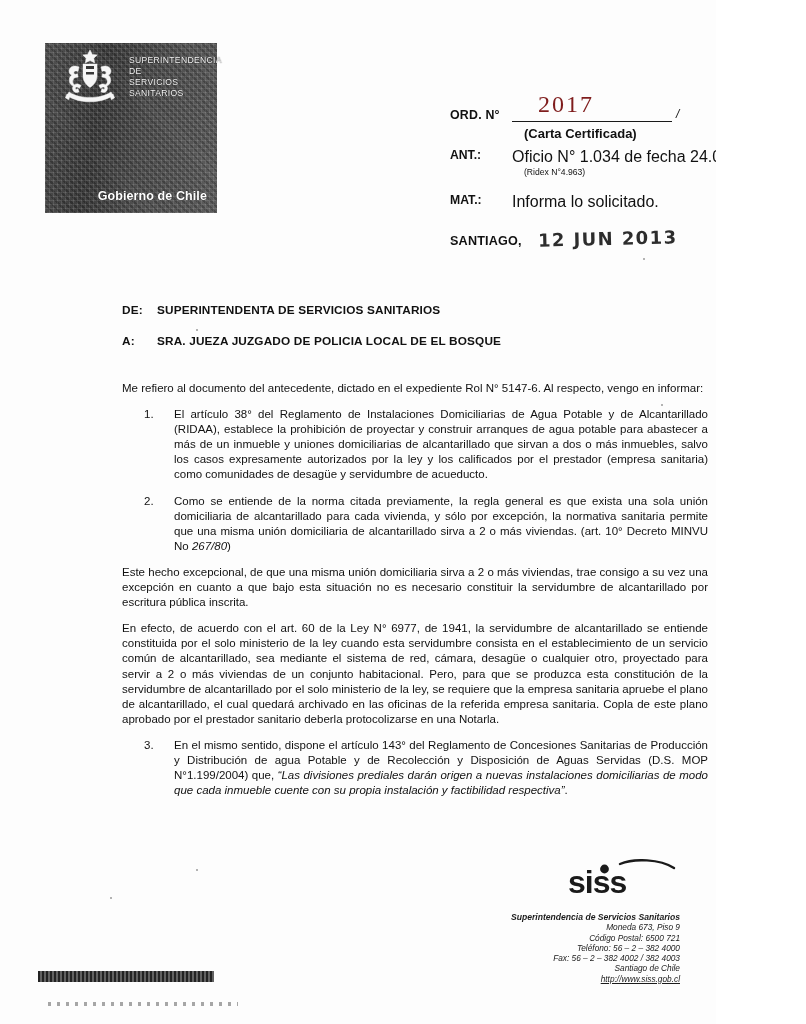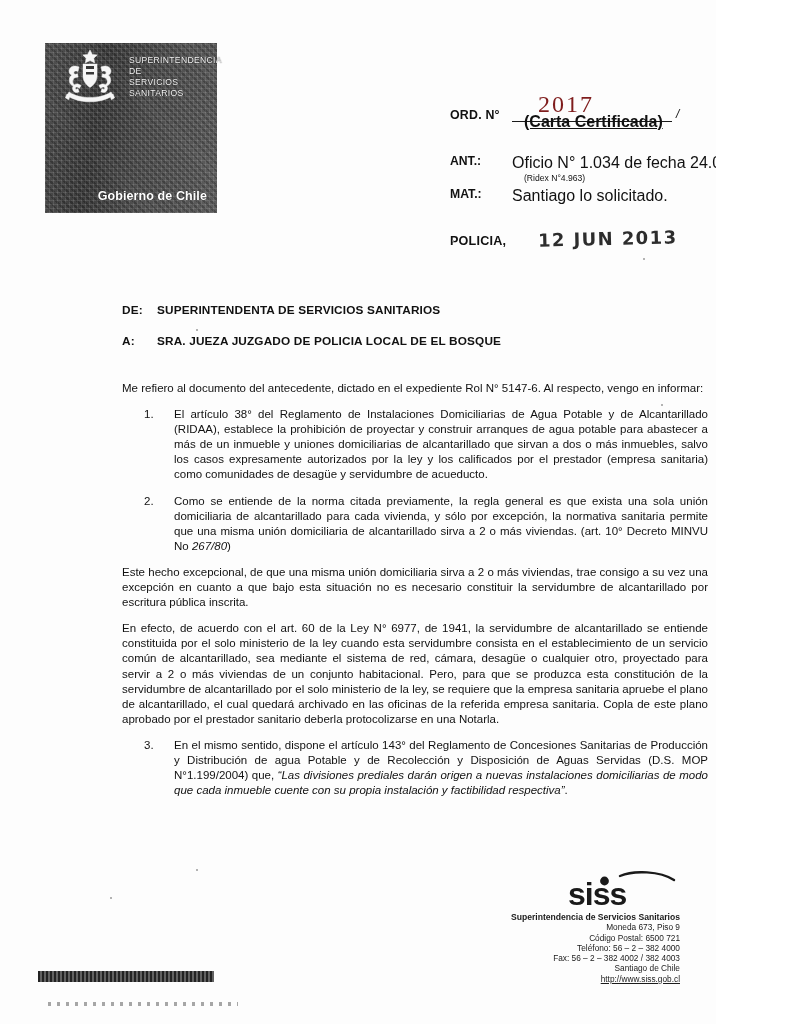--- a/index.html
+++ b/index.html
@@ -111,24 +111,23 @@
   .ord-slash {
     position: absolute;
     left: 226px;
     top: 7px;
     font-size: 12px;
     font-style: italic;
   }
   .carta {
     position: absolute;
     left: 74px;
-    top: 13px;
-    font-weight: bold;
-    font-size: 16px;
-    text-decoration: underline;
+    top: 26px;
+    font-weight: bold;
+    font-size: 13px;
   }
   .ref-row {
     position: relative;
     margin-top: 0;
     min-height: 18px;
   }
   .ref-key {
     position: absolute;
     left: 0;
     font-weight: bold;
@@ -235,24 +234,25 @@
     width: 300px;
   }
   .siss-logo {
     display: block;
     margin-left: auto;
     margin-right: 0;
     width: 116px;
     height: 40px;
   }
   .footer-lines {
-    margin-top: 1px;
+    margin-top: 13px;
     font-size: 8.3px;
     line-height: 10.3px;
     color: #1b1b1b;
+    font-style: italic;
   }
   .footer-lines .org { font-weight: bold; font-size: 8.6px; }
   .footer-lines .url { text-decoration: underline; }
 
   
   .scan-bar {
     position: absolute;
     left: 38px;
     bottom: 42px;
     width: 176px;
@@ -308,33 +308,33 @@
   <div class="refblock">
 
     <div class="ord-row">
       <span class="ord-label">ORD.  N°</span>
       <span class="ord-rule"></span>
       <span class="ord-number">2017</span>
       <span class="ord-slash">/</span>
       <span class="carta">(Carta Certificada)</span>
     </div>
 
-    <div class="ref-row" style="margin-top:30px;">
+    <div class="ref-row" style="margin-top:24px;">
       <span class="ref-key">ANT.:</span>
       <span class="ref-val">Oficio N° 1.034 de fecha 24.05.13.</span>
       <span class="ref-sub">(Ridex N°4.963)</span>
     </div>
 
-    <div class="ref-row" style="margin-top:4px;">
+    <div class="ref-row" style="margin-top:16px;">
       <span class="ref-key">MAT.:</span>
-      <span class="ref-val">Santiago lo solicitado.</span>
+      <span class="ref-val">Informa lo solicitado.</span>
     </div>
 
     <div class="santiago-row">
-      <span class="santiago-label">POLICIA,</span>
+      <span class="santiago-label">SANTIAGO,</span>
       <span class="date-stamp">12 JUN 2013</span>
     </div>
   </div>
 
   <div class="addr">
     <div class="addr-row">
       <span class="addr-key">DE:</span>
       <span class="addr-val">SUPERINTENDENTA DE SERVICIOS SANITARIOS</span>
     </div>
     <div class="addr-row">

